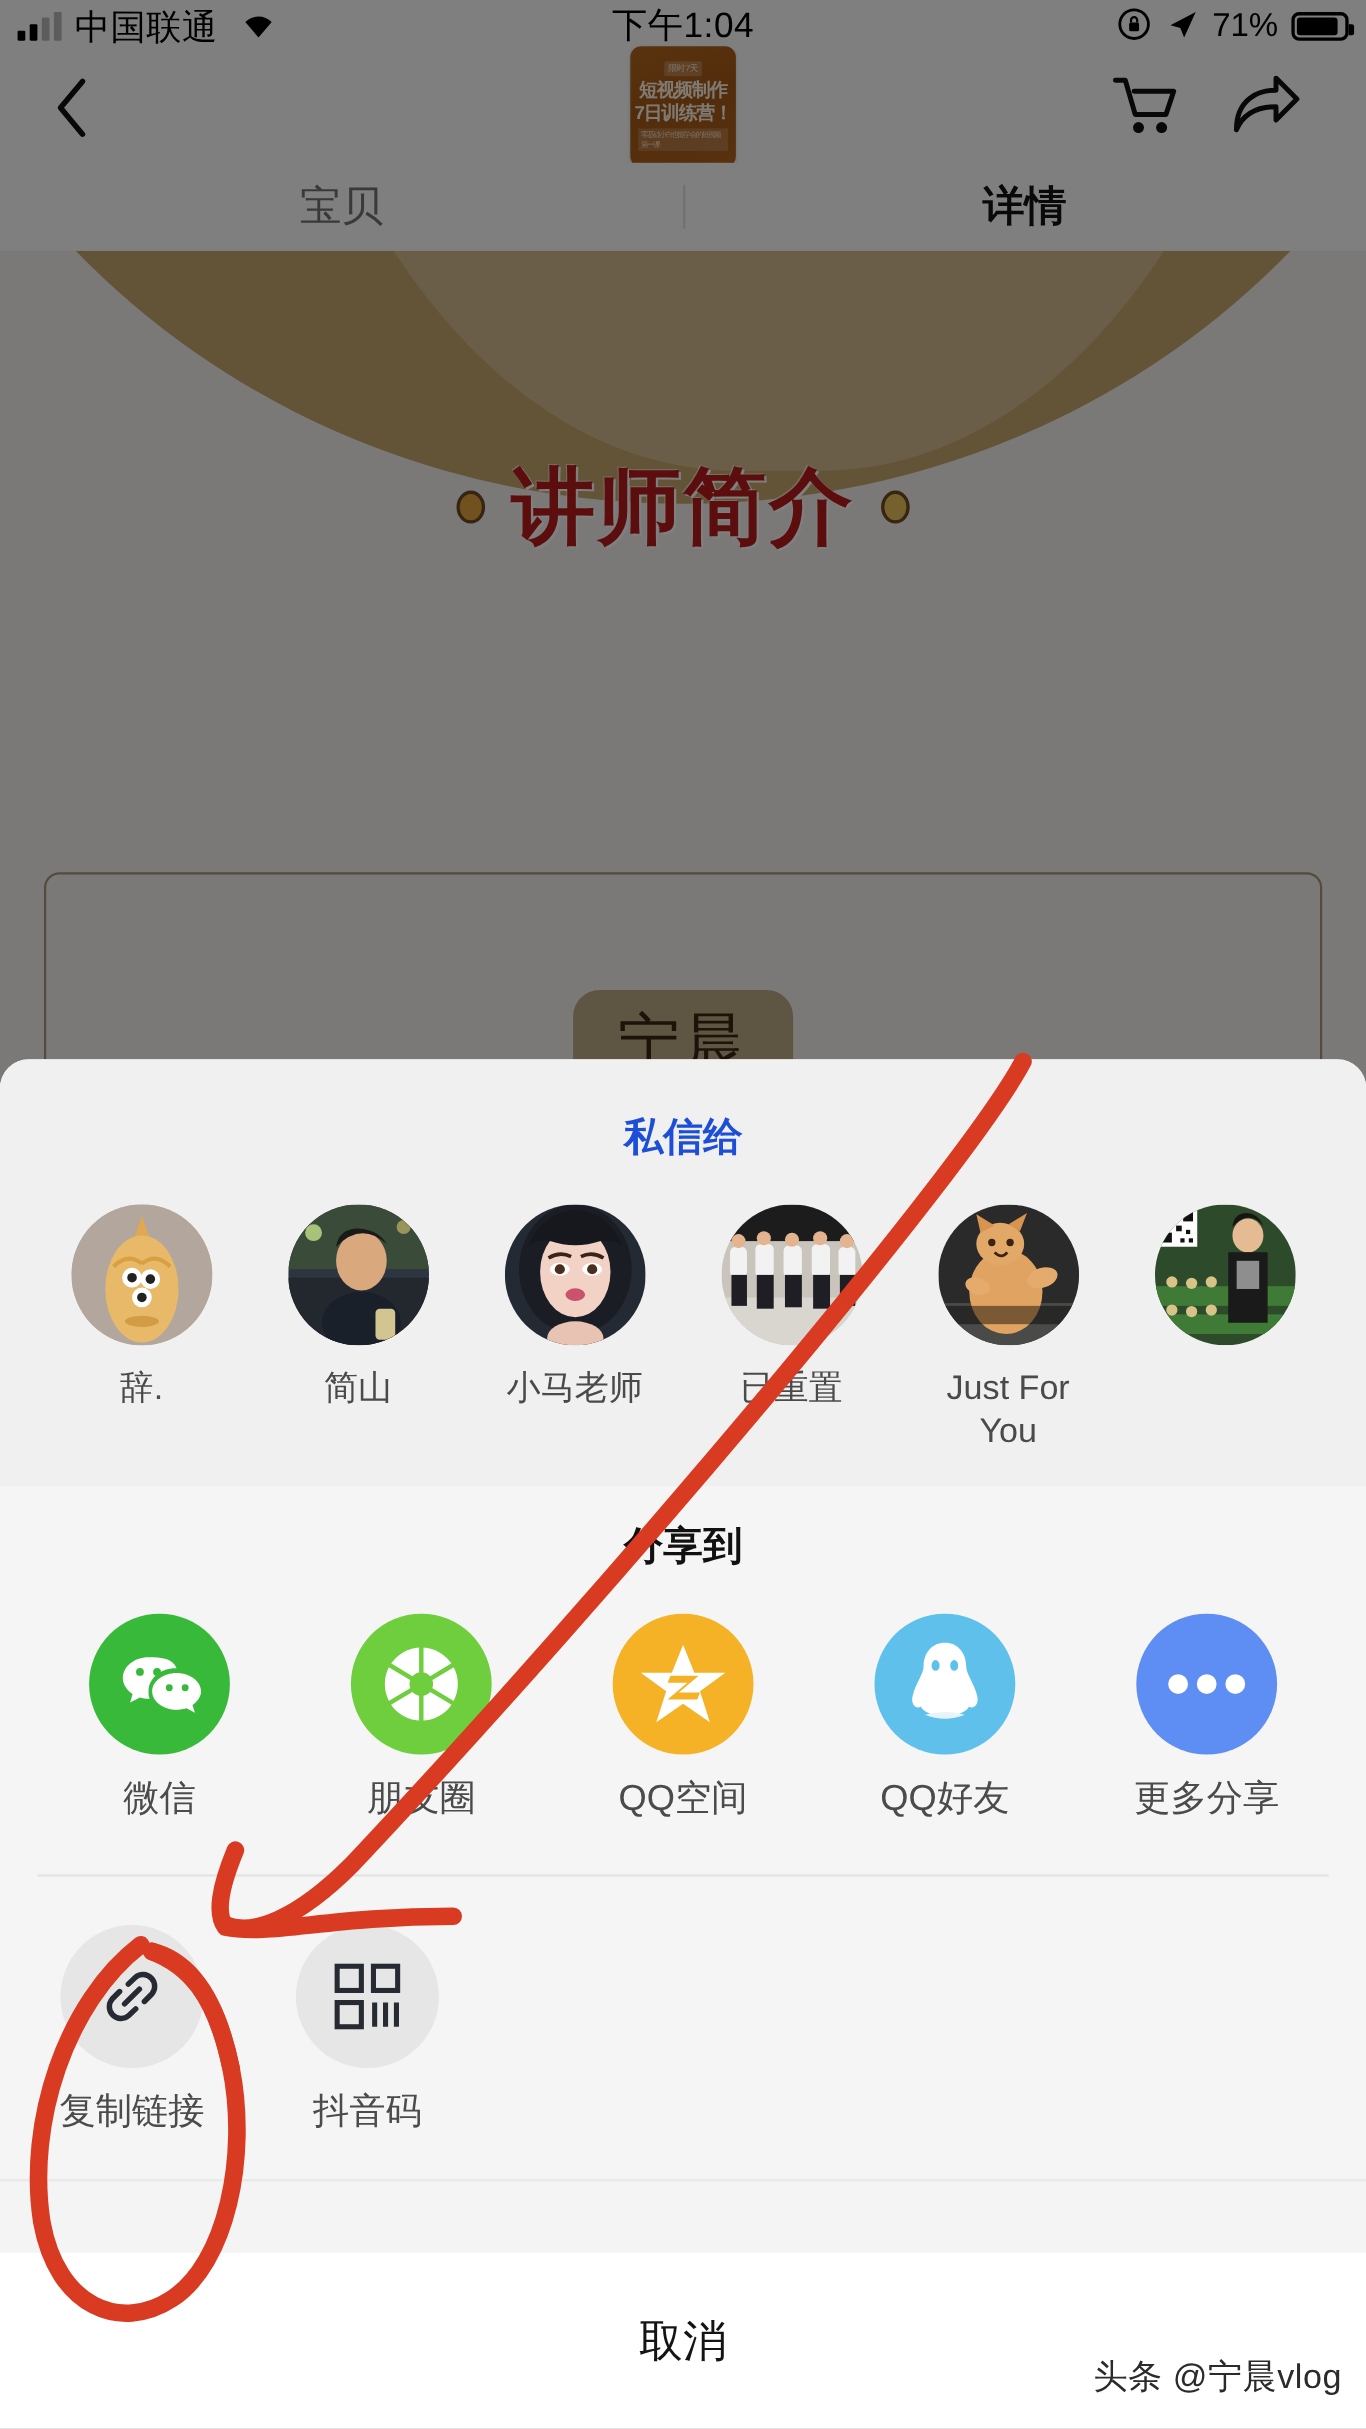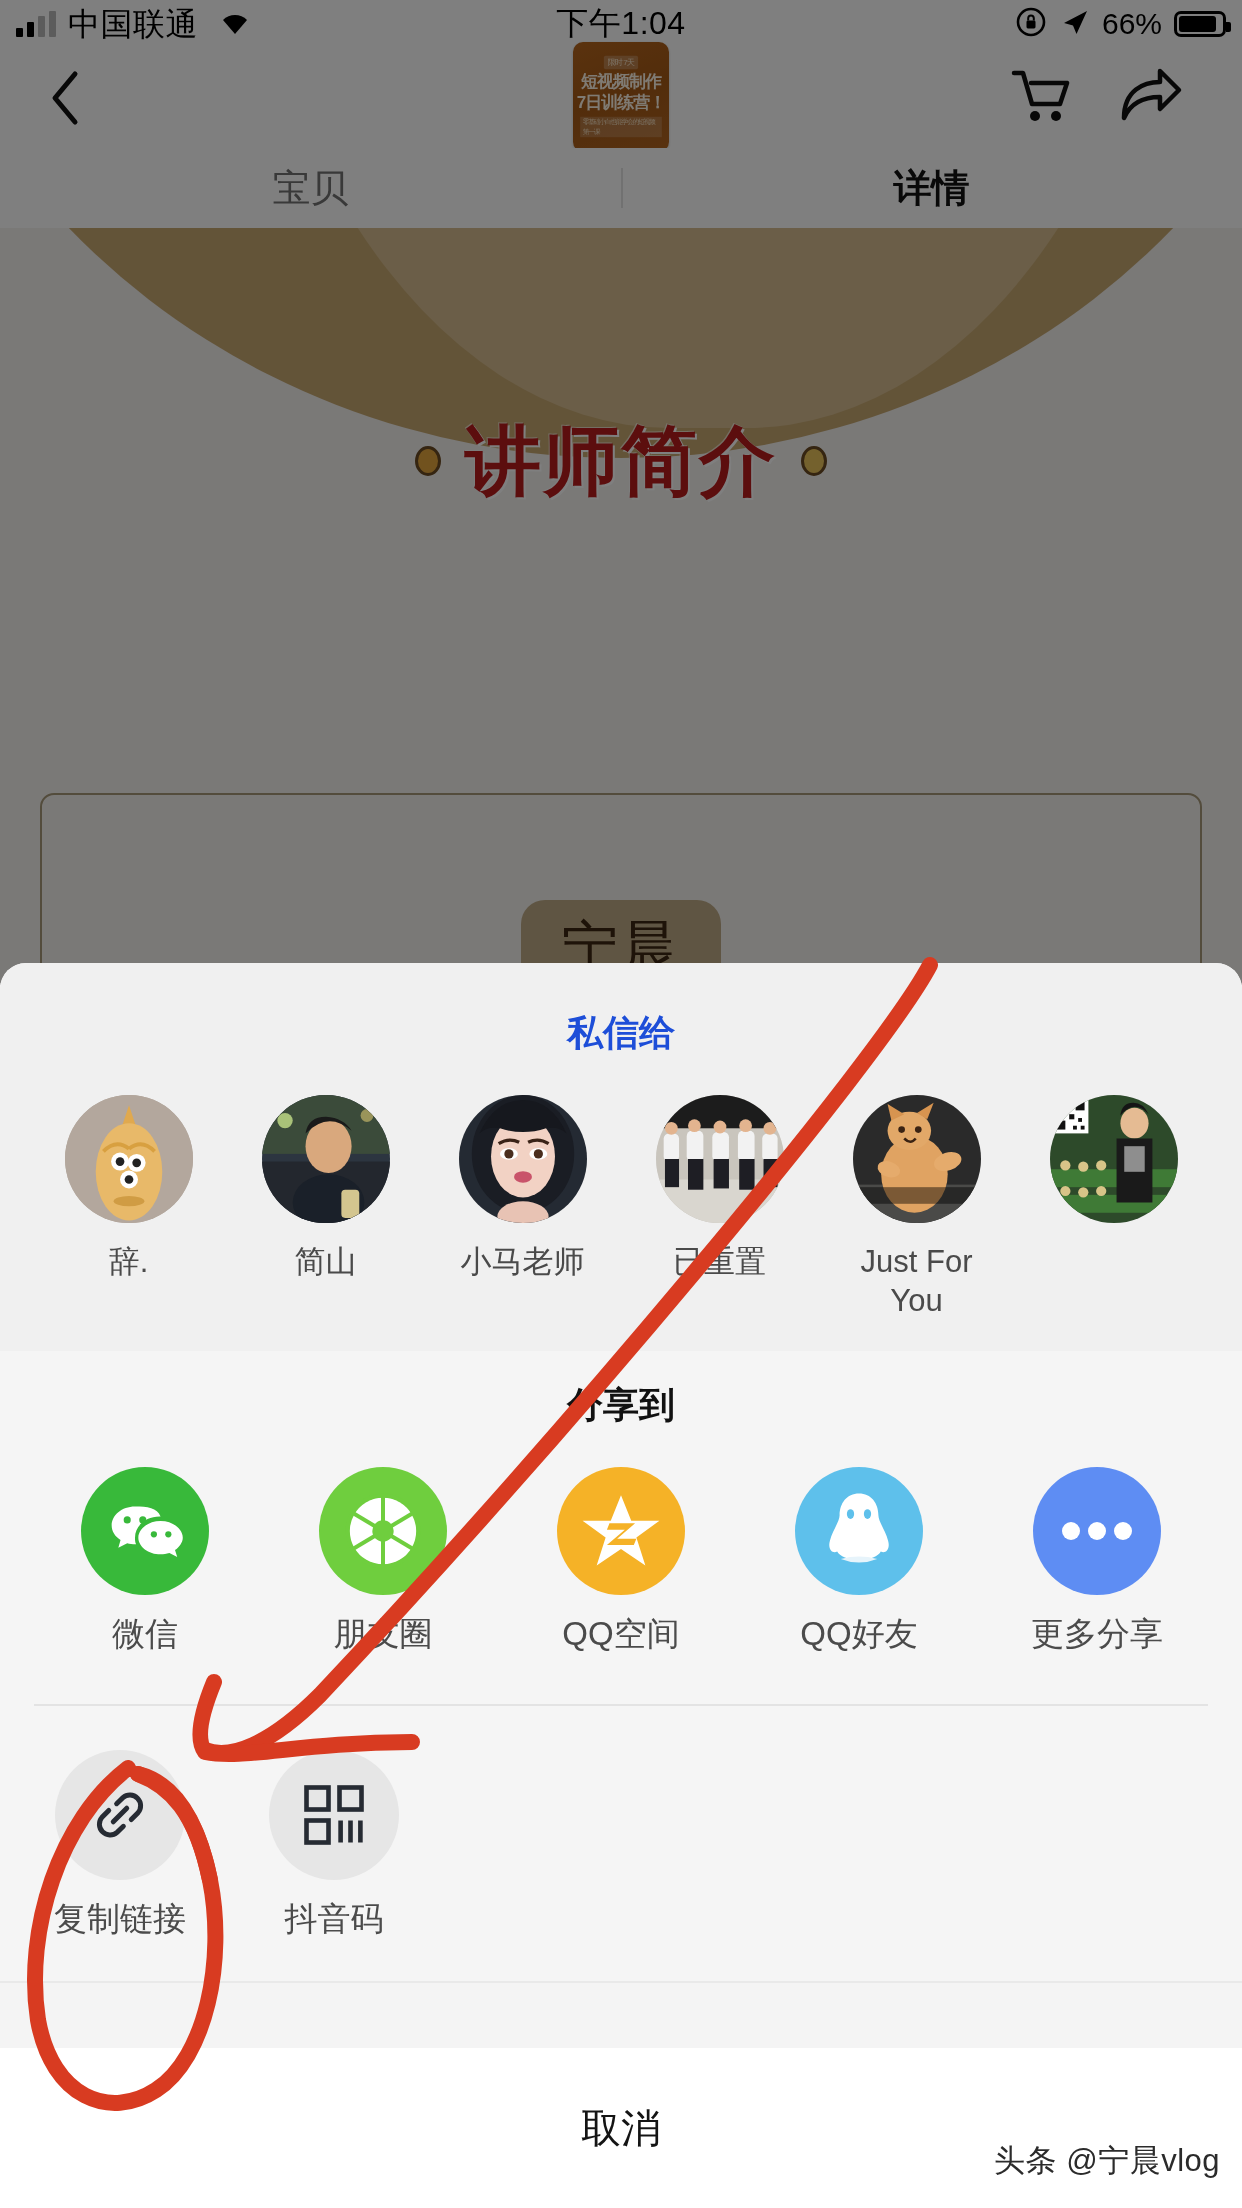--- a/index.html
+++ b/index.html
@@ -256,21 +256,21 @@
             <circle cx="17" cy="17" r="13" fill="none" stroke="#000" stroke-width="2.6"></circle>
             <rect x="12.5" y="15.5" width="9" height="8" rx="1.4" fill="#000"></rect>
             <path d="M14.2 15.5 v-2.2 a2.8 2.8 0 0 1 5.6 0 v2.2" fill="none" stroke="#000" stroke-width="2"></path>
           </svg>
         </span>
         <span>
           <svg width="30" height="30" viewBox="0 0 30 30">
               <path d="M27 4 L4 16 L13 18.5 L16.5 27 Z" fill="#000"></path>
             </svg>
         </span>
-        <span class="batt-pct">66%</span>
+        <span class="batt-pct">71%</span>
         <span class="batt">
             <span></span>
           </span>
       </div>
     </div>
 
     <div class="navbar">
       <div class="nav-back">
         <svg width="36" height="60" viewBox="0 0 36 60">
           <path d="M28 6 L8 30 L28 54" fill="none" stroke="#111" stroke-width="5" stroke-linecap="round" stroke-linejoin="round"></path>

